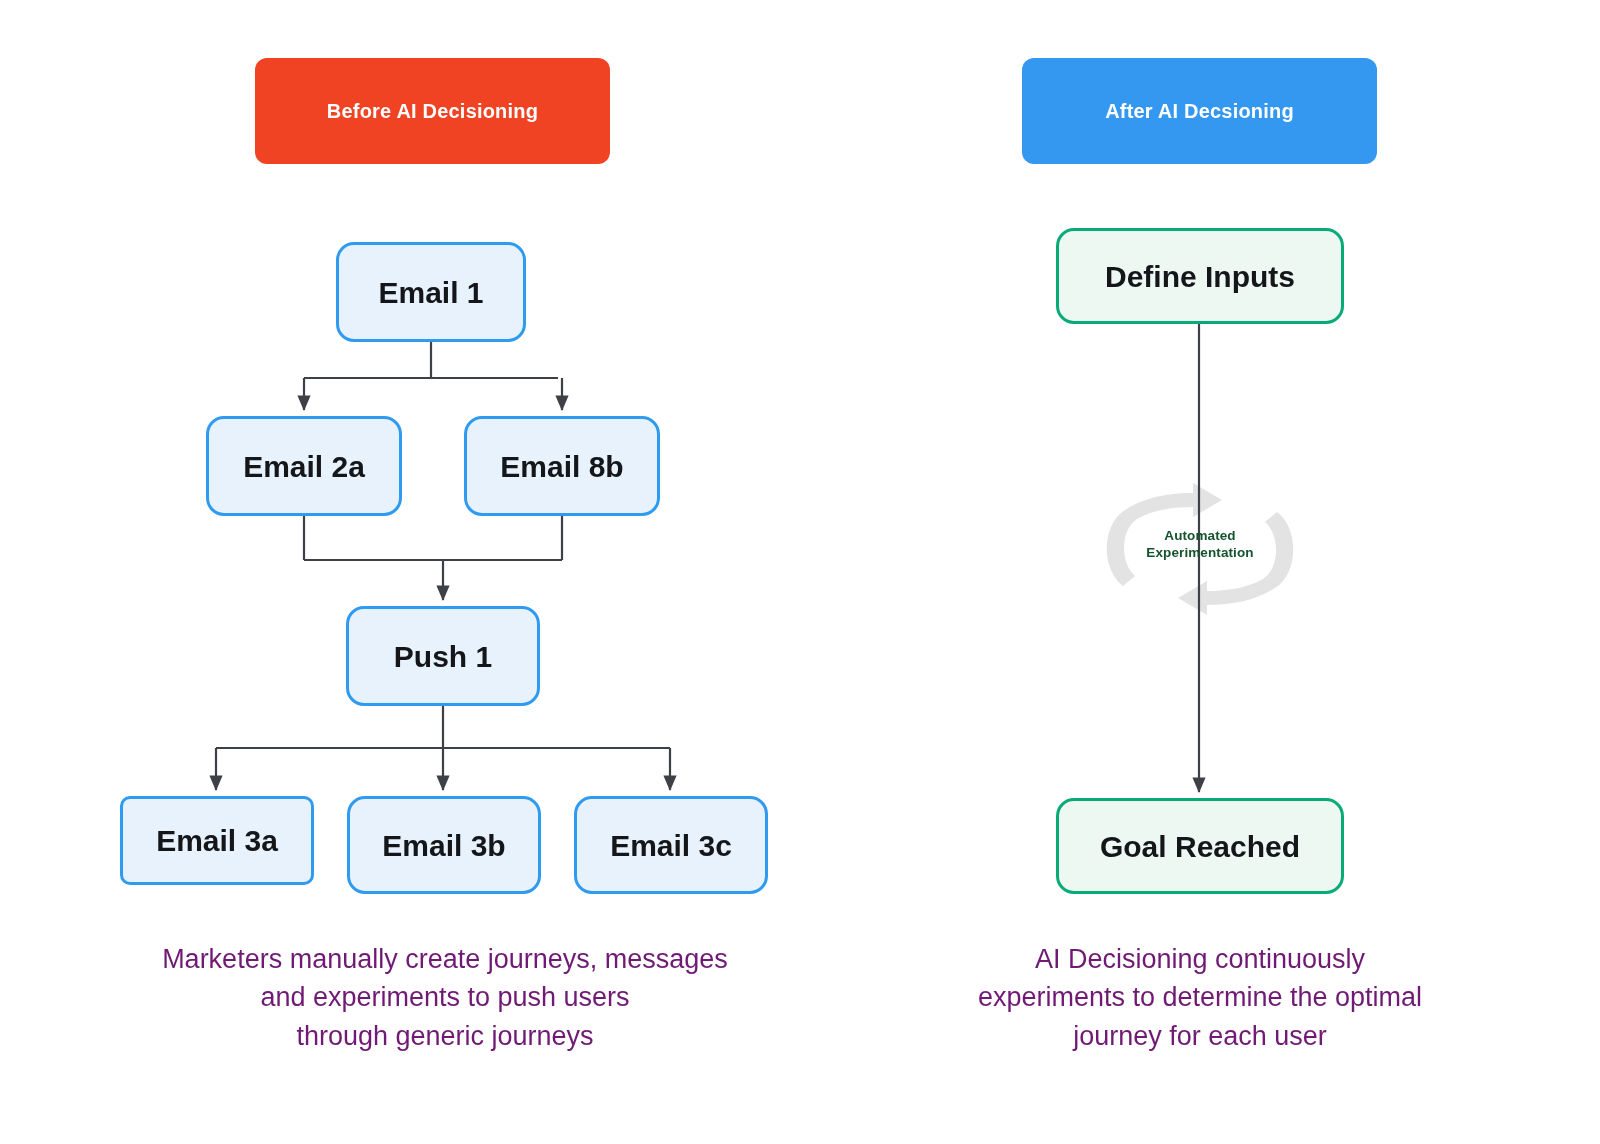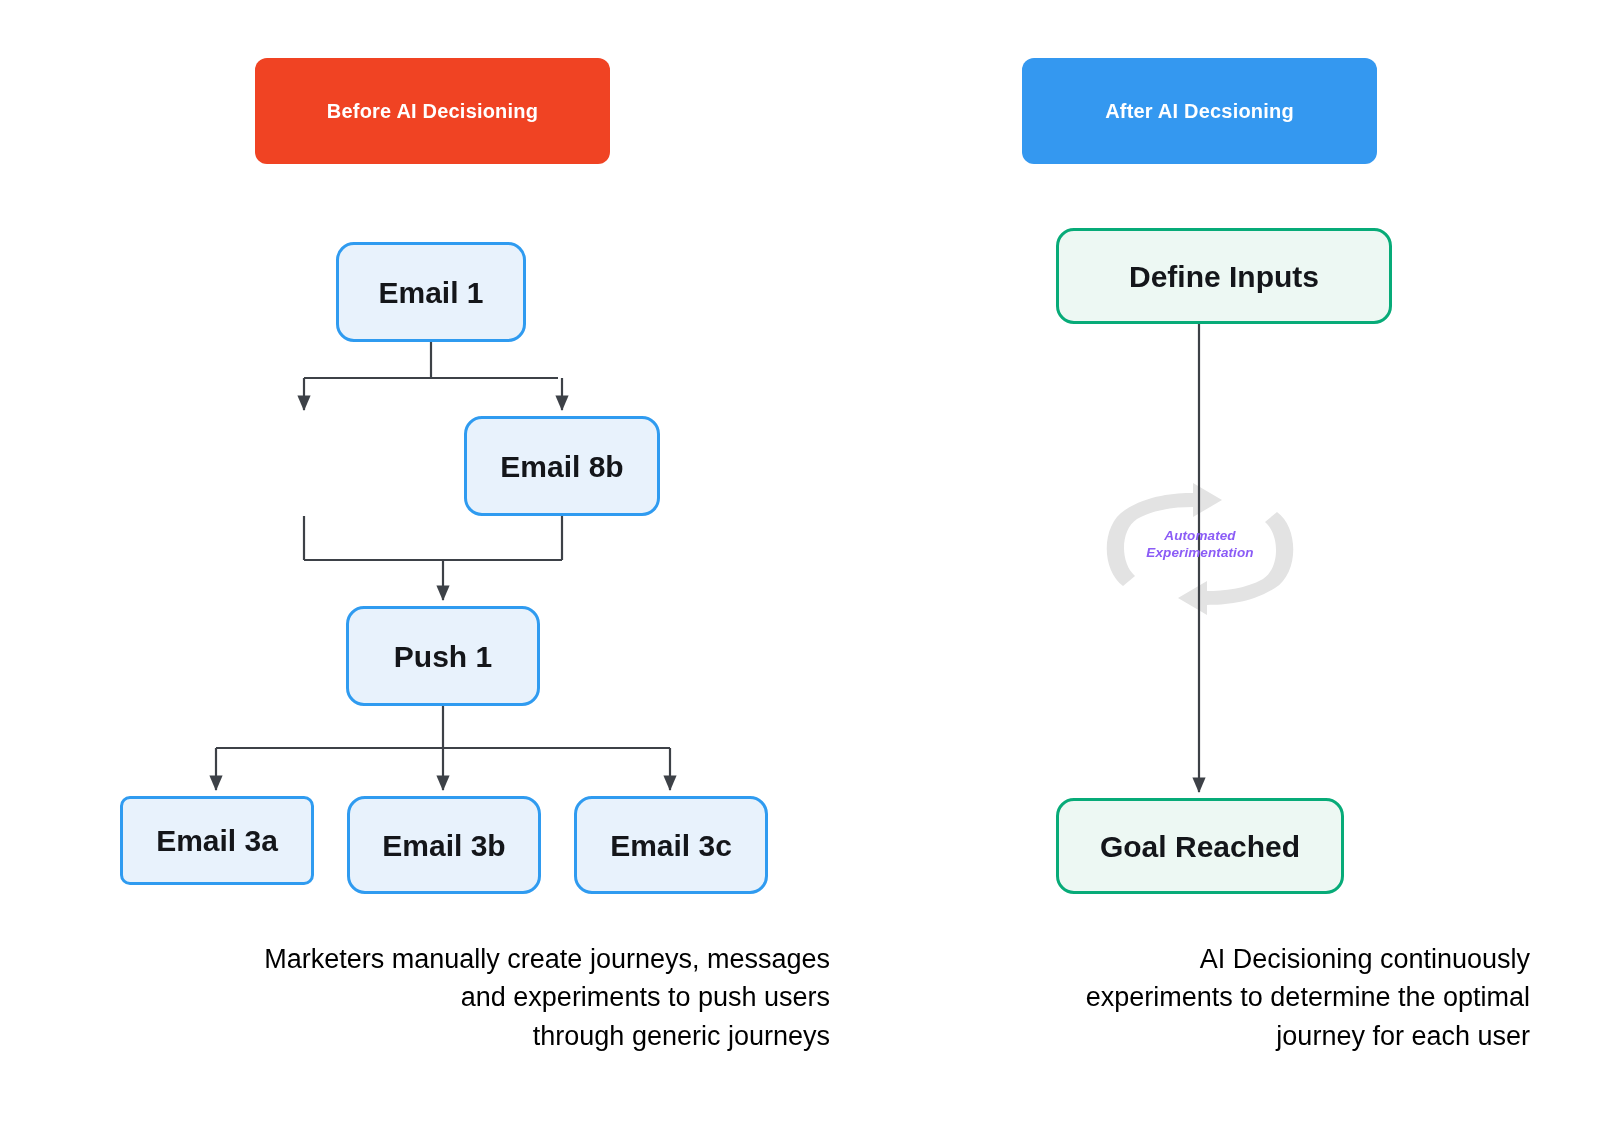--- a/index.html
+++ b/index.html
@@ -72,53 +72,52 @@
   
   #node-email1      { left: 336px; top: 224px; width: 190px; height: 100px; font-size: 30px; margin-top: 18px; }
   #node-email2a     { left: 206px; top: 416px; width: 196px; height: 100px; font-size: 30px; }
   #node-email2b     { left: 464px; top: 416px; width: 196px; height: 100px; font-size: 30px; }
   #node-push1       { left: 346px; top: 606px; width: 194px; height: 100px; font-size: 30px; }
   #node-email3a     { left: 120px; top: 796px; width: 194px; height: 89px; font-size: 30px; border-radius: 10px; }
   #node-email3b     { left: 347px; top: 796px; width: 194px; height: 98px; font-size: 30px; }
   #node-email3c     { left: 574px; top: 796px; width: 194px; height: 98px; font-size: 30px; }
 
   
-  #node-define-inputs { left: 1056px; top: 228px; width: 336px; height: 96px; font-size: 30px; }
+  #node-define-inputs { left: 1056px; top: 228px; width: 288px; height: 96px; font-size: 30px; }
   #node-goal-reached  { left: 1056px; top: 798px; width: 288px; height: 96px; font-size: 30px; }
 
   
   .edges {
     position: absolute;
     left: 0;
     top: 0;
     width: 1600px;
     height: 1144px;
     pointer-events: none;
   }
 
   
   #loop-label {
     position: absolute;
     left: 1120px;
     top: 528px;
     width: 160px;
     text-align: center;
-    color: #8b5cf6;
+    color: #14532d;
     font-weight: bold;
     font-size: 13.5px;
     line-height: 1.25;
     letter-spacing: 0.1px;
-    font-style: italic;
   }
 
   
   .caption {
     position: absolute;
-    text-align: right;
-    color: #000000;
+    text-align: center;
+    color: #701a75;
     font-size: 27px;
     line-height: 1.42;
   }
   #caption-before {
     left: 60px;
     top: 940px;
     width: 770px;
   }
   #caption-after {
     left: 870px;
@@ -191,20 +190,21 @@
     </g>
 
     <g fill="none" stroke="#3d4147" stroke-width="2.2">
 
       <path d="M1199,324 L1199,792" marker-end="url(#arrowhead)"></path>
     </g>
   </svg>
 
   <div class="node blue" id="node-email1">Email 1</div>
 
+  <div class="node blue" id="node-email2a">Email 2a</div>
 
   <div class="node blue" id="node-email2b">Email 8b</div>
 
   <div class="node blue" id="node-push1">Push 1</div>
 
   <div class="node blue" id="node-email3a">Email 3a</div>
 
   <div class="node blue" id="node-email3b">Email 3b</div>
 
   <div class="node blue" id="node-email3c">Email 3c</div>

